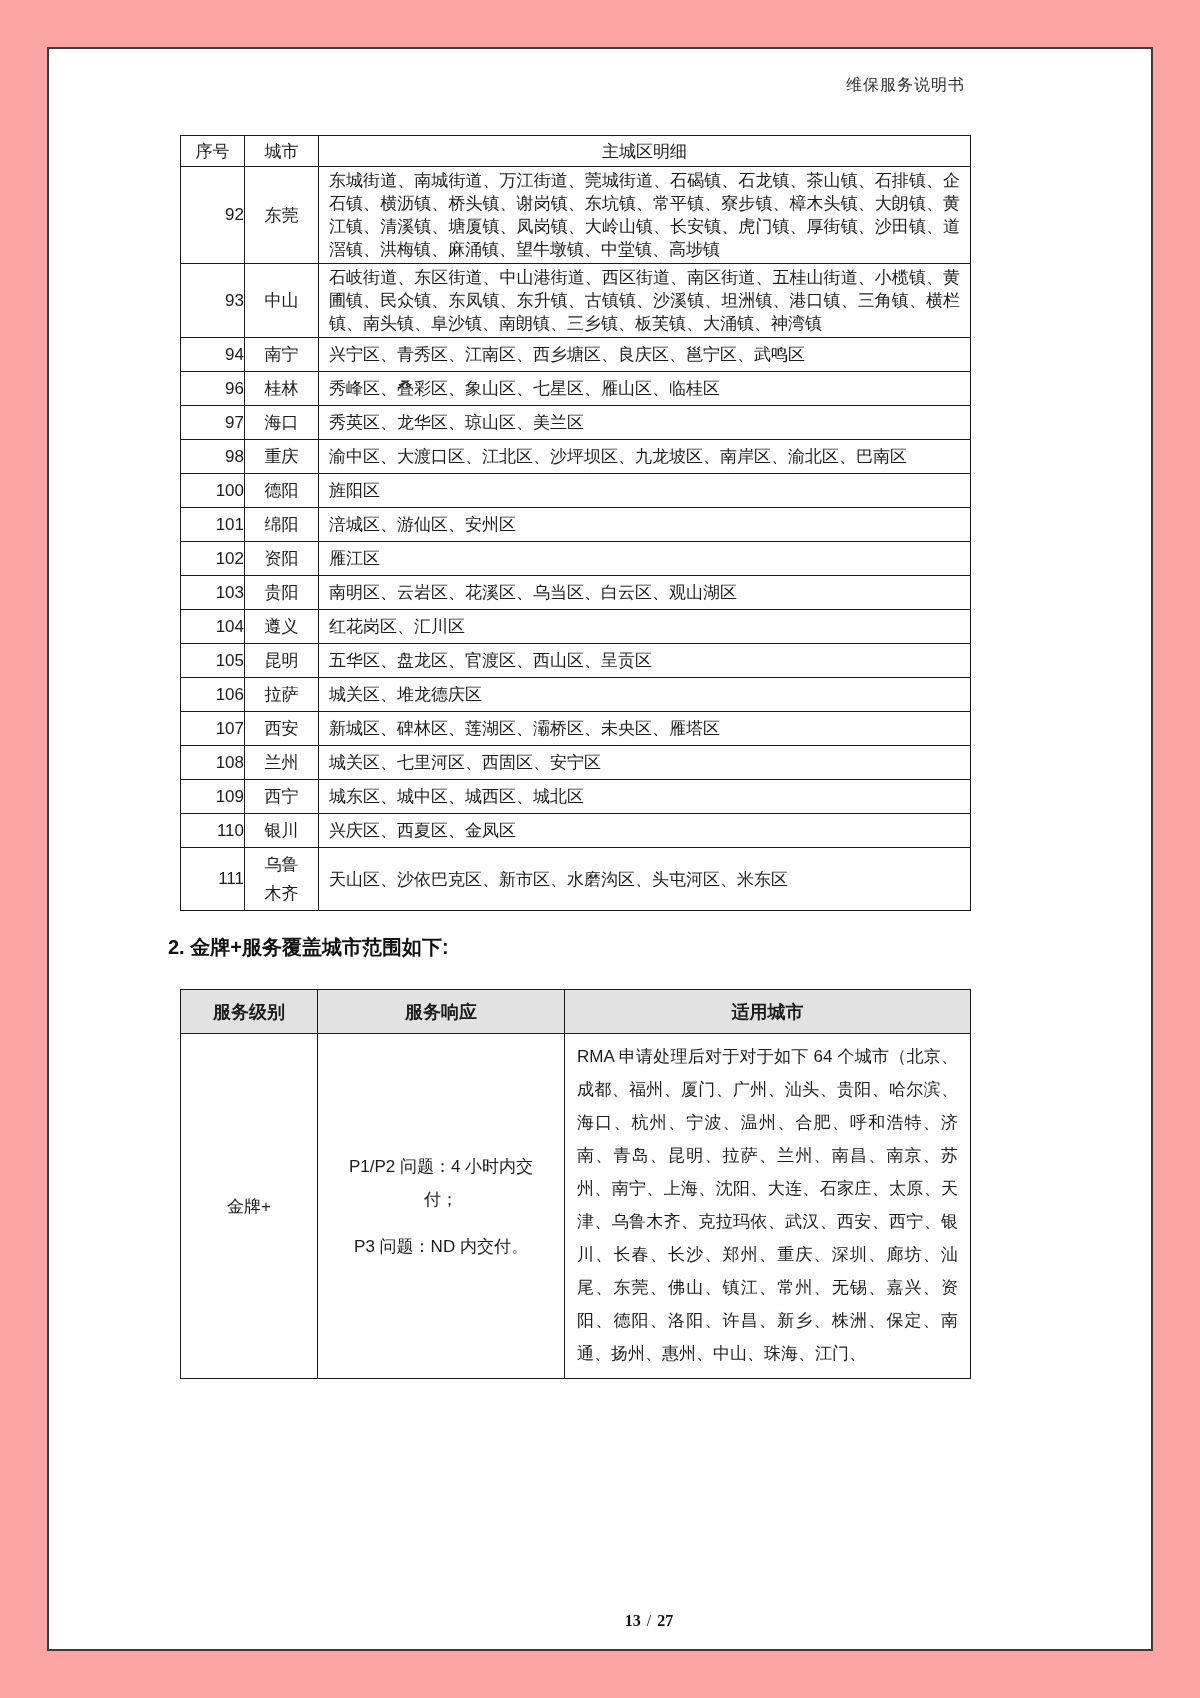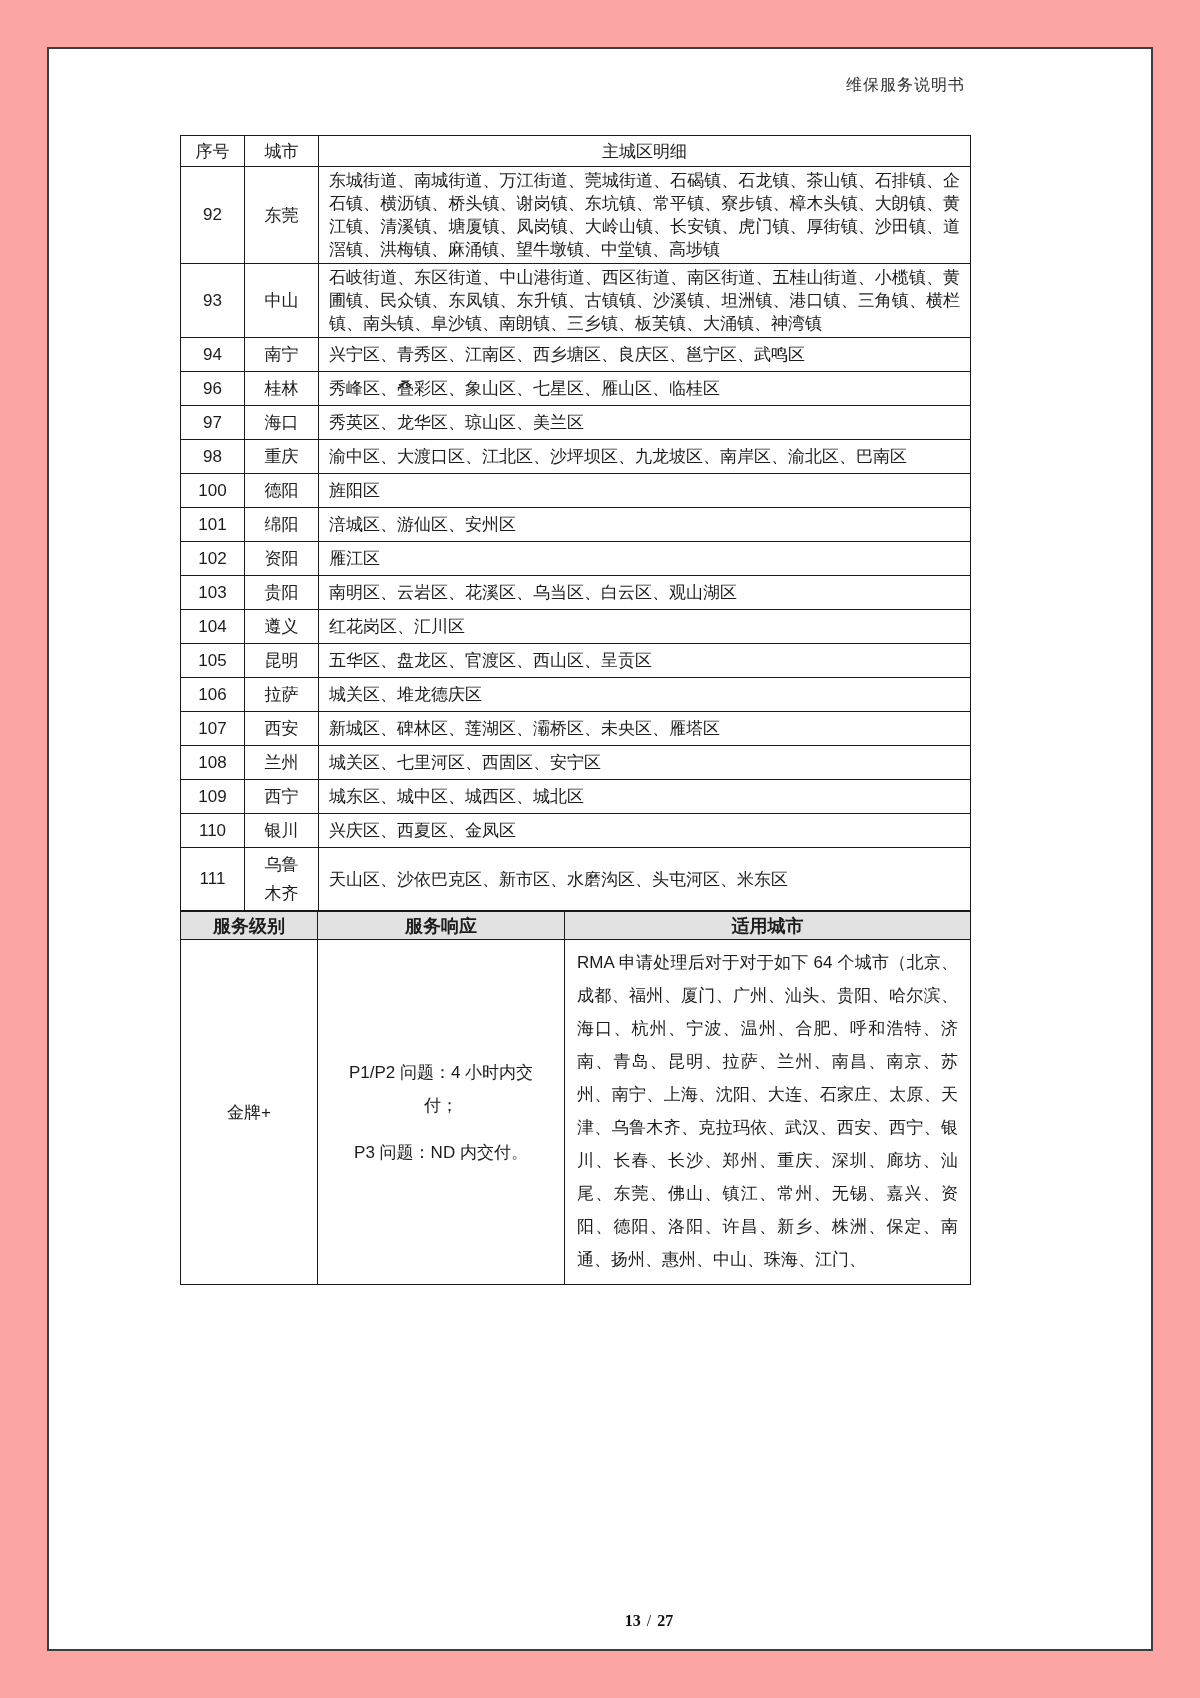--- a/index.html
+++ b/index.html
@@ -33,21 +33,21 @@
   table { border-collapse: collapse; table-layout: fixed; width: 790px; }
   th, td { border: 1px solid #1a1a1a; }
 
   
   .city-table th {
     font-weight: normal; font-size: 17px;
     height: 31px; text-align: center; vertical-align: middle;
     padding: 0;
   }
   .city-table td { font-size: 17px; vertical-align: middle; }
-  .c-no  { text-align: center; padding: 2px 0; margin-top: 26px; }
+  .c-no  { text-align: right; padding: 2px 0; margin-top: 26px; }
   .c-city { text-align: center; padding: 2px 0; }
   .c-city .city-inner {
     display: inline-block; max-width: 40px;
     line-height: 29px; text-align: center; vertical-align: middle;
   }
   .c-det {
     padding: 2px 10px;
     line-height: 23px;
     text-align: justify;
     text-justify: inter-ideograph;
@@ -57,21 +57,21 @@
   .section-heading {
     font-size: 20px; font-weight: bold; color: #111;
     margin: 22px 0 28px -12px;
     line-height: 28px;
   }
 
   
   .svc-table th {
     background: #e2e2e2;
     font-size: 18px; font-weight: bold;
-    height: 28px; text-align: center; vertical-align: middle;
+    height: 44px; text-align: center; vertical-align: middle;
     padding: 0;
   }
   .svc-table td { font-size: 17px; }
   .svc-level { text-align: center; vertical-align: middle; }
   .svc-resp  { text-align: center; vertical-align: middle; padding: 0 14px; }
   .svc-resp p { margin: 0; line-height: 33px; }
   .svc-resp p + p { margin-top: 14px; }
   .svc-cities {
     vertical-align: top;
     padding: 6px 12px 8px;
@@ -223,20 +223,21 @@
 
   <tr>
     <td class="c-no">111</td>
     <td class="c-city"><span class="city-inner">乌鲁木齐</span></td>
     <td class="c-det">天山区、沙依巴克区、新市区、水磨沟区、头屯河区、米东区</td>
   </tr>
 
 </tbody>
       </table>
 
+      <div class="section-heading">2. 金牌+服务覆盖城市范围如下:</div>
 
       <table class="svc-table">
         <colgroup>
           <col style="width:137px">
             <col style="width:247px">
             <col style="width:406px">
         </colgroup>
         <thead>
           <tr>
             <th>服务级别</th>

